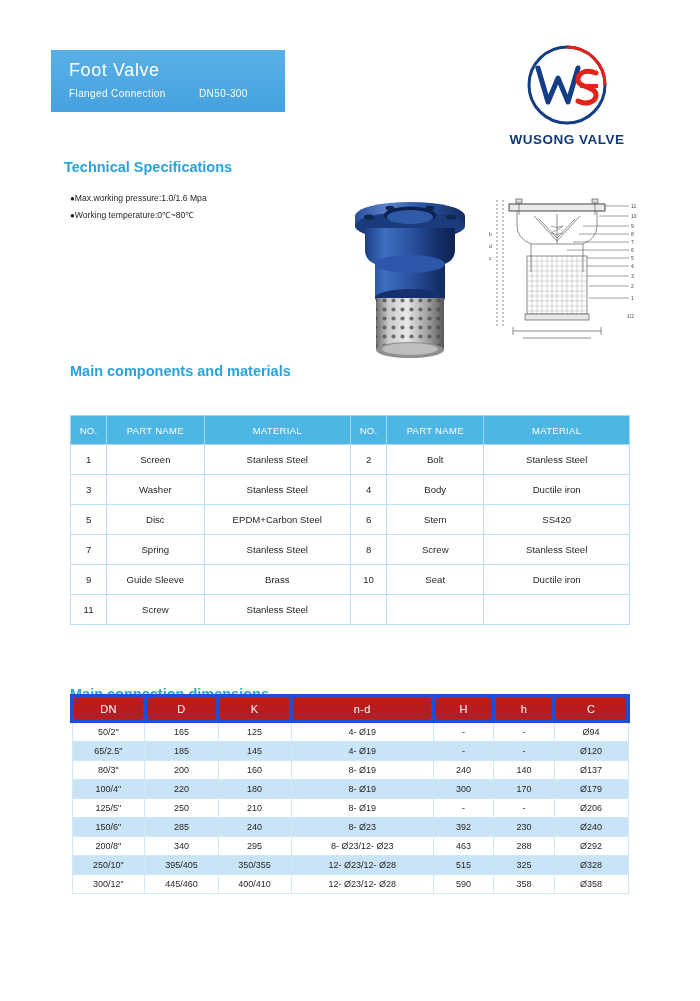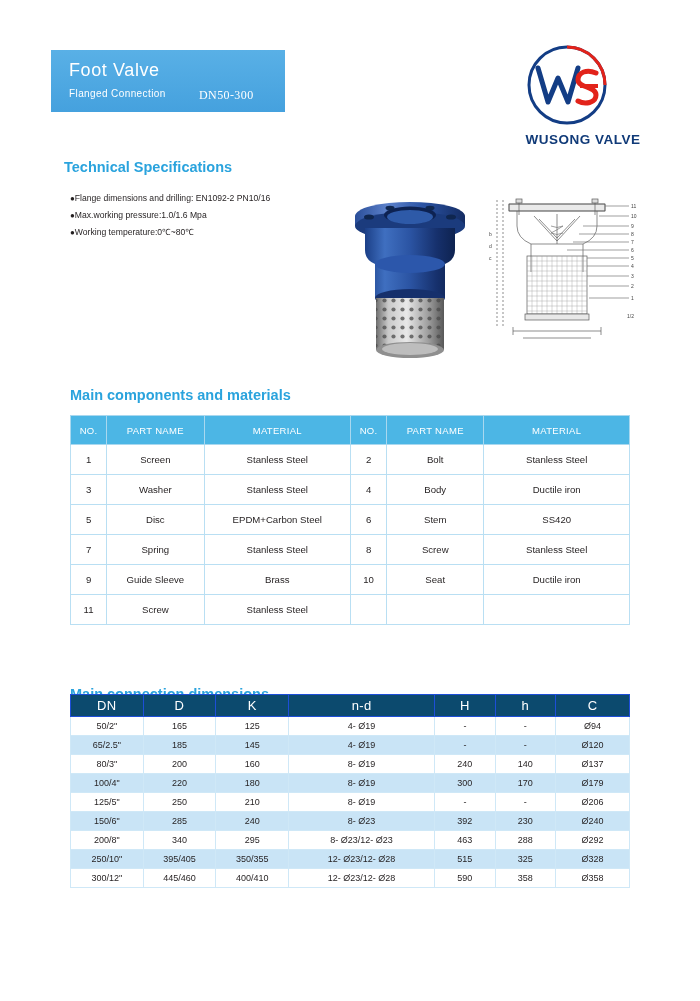--- a/index.html
+++ b/index.html
@@ -45,55 +45,54 @@
     left: 18px;
     top: 38px;
     font-size: 10px;
     color: #ffffff;
     letter-spacing: 0.4px;
   }
   .title-sub2 {
     position: absolute;
     left: 148px;
     top: 38px;
-    font-size: 12px;
+    font-size: 10px;
     color: #ffffff;
     letter-spacing: 0.4px;
-    font-family: Liberation Serif, serif;
   }
 
   .logo-wrap {
     position: absolute;
     left: 492px;
     top: 40px;
     width: 150px;
     height: 115px;
     text-align: center;
   }
   .logo-name {
     position: absolute;
-    left: 16px;
+    left: 0;
     top: 92px;
     width: 150px;
     text-align: center;
     font-size: 13.5px;
     font-weight: bold;
     color: #103a78;
     letter-spacing: 0.5px;
   }
 
   
   .sec-title {
     position: absolute;
     font-size: 14.5px;
     color: #2aa3dd;
     font-weight: bold;
   }
   #sec-tech  { left: 64px; top: 159px; }
-  #sec-comp  { left: 70px; top: 363px; margin-top: 24px; }
+  #sec-comp  { left: 70px; top: 363px; }
   #sec-dim   { left: 70px; top: 659px; margin-top: 27px; }
 
   
   .specs {
     position: absolute;
     left: 70px;
     top: 190px;
     width: 270px;
   }
   .spec-line {
@@ -152,26 +151,26 @@
     font-size: 9.6px;
   }
   #comp-table td.empty { border-color: #b9dff3; }
 
   #dim-table {
     left: 70px;
     top: 694px;
     width: 560px;
   }
   #dim-table th {
-    background: #0c4a6e;
+    background: #b91c1c;
     color: #ffffff;
     font-weight: normal;
-    font-size: 13px;
+    font-size: 11px;
     height: 19px;
-    border: 1px solid #1d4ed8;
+    border: 4px solid #1d4ed8;
     letter-spacing: 0.3px;
   }
   #dim-table td {
     height: 16px;
     text-align: center;
     border: 1px solid #cfe8f7;
     color: #231f20;
     font-size: 9px;
   }
   #dim-table tr.alt td {
@@ -209,21 +208,20 @@
       <path d="M104 33 C95 29, 86 32, 86 40 C86 48, 104 46, 104 55 C104 63, 93 65, 86 61" fill="none" stroke="#e2231a" stroke-width="5" stroke-linecap="round"></path>
       <rect x="88" y="44" width="18" height="4" fill="#e2231a"></rect>
     </svg>
     <div class="logo-name">WUSONG VALVE</div>
   </div>
 </div>
 
 <div class="sec-title" id="sec-tech">Technical Specifications</div>
 
 <div class="specs">
-  <div class="spec-line"><span class="dot">●</span><span>Flange dimensions and drilling: EN1092-2 PN10/16</span></div>
   <div class="spec-line"><span class="dot">●</span><span>Max.working pressure:1.0/1.6 Mpa</span></div>
   <div class="spec-line"><span class="dot">●</span><span>Working temperature:0℃~80℃</span></div>
 </div>
 
 <div class="photo">
   <svg width="150" height="172" viewBox="0 0 150 172">
     <defs>
       <linearGradient id="blueBody" x1="0" y1="0" x2="1" y2="0">
         <stop offset="0%" stop-color="#1b3f87"></stop>
         <stop offset="22%" stop-color="#3f6fc0"></stop>

